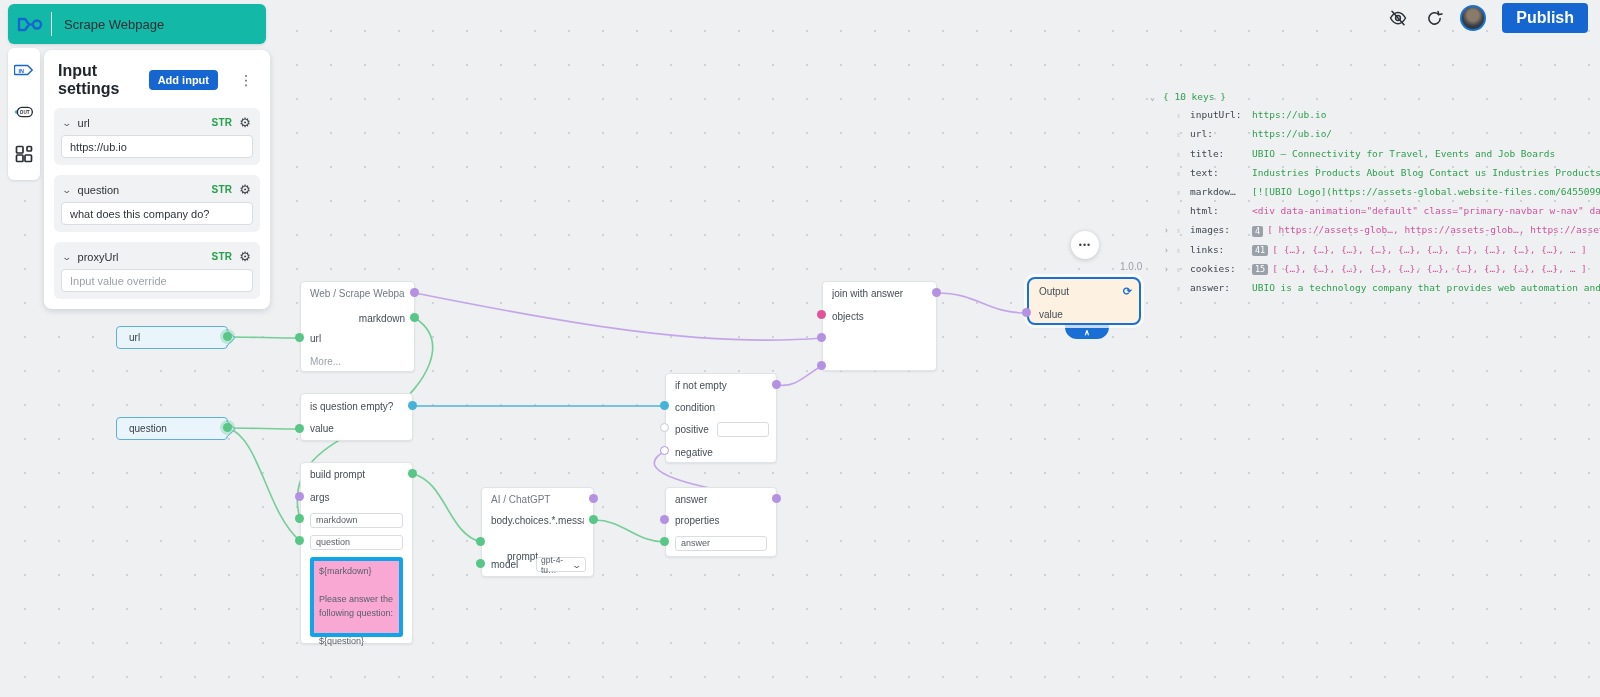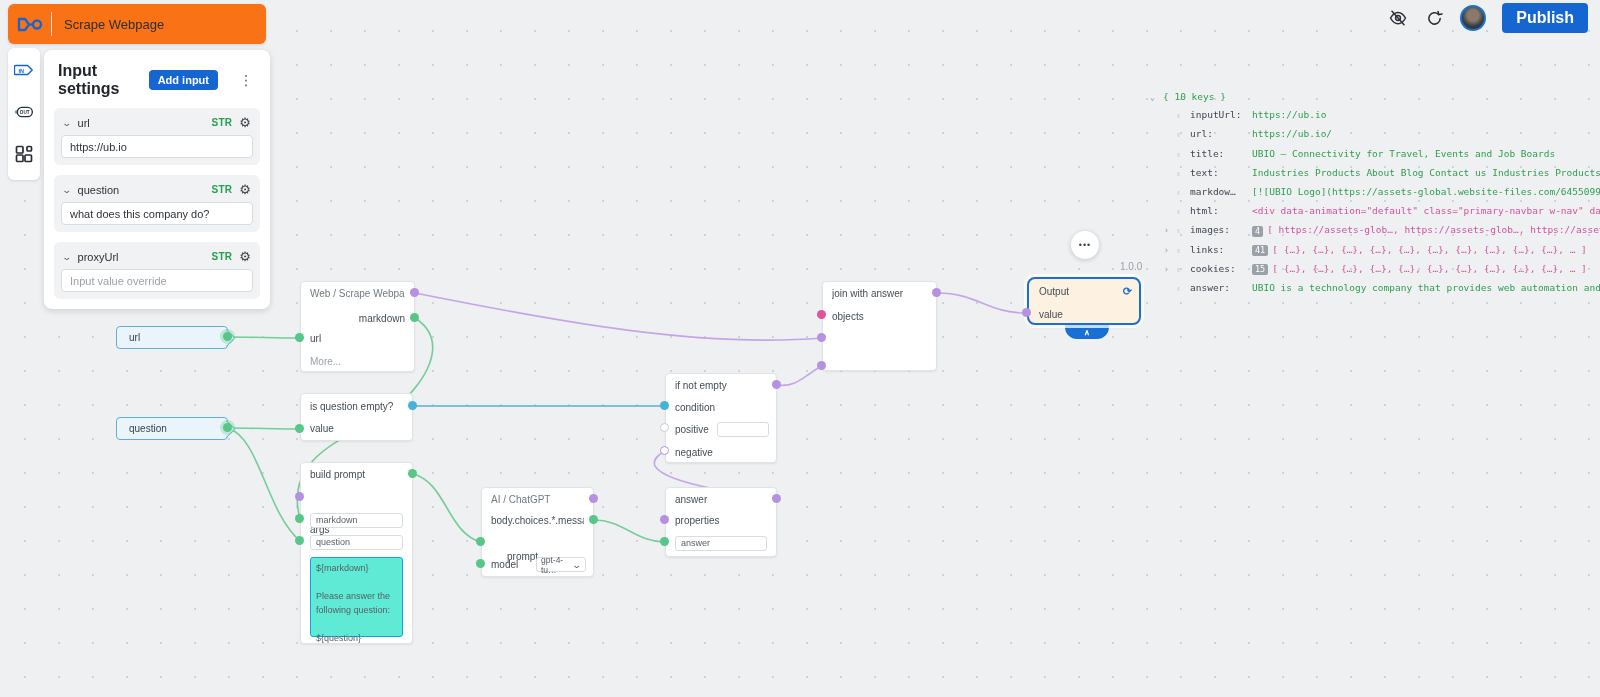--- a/index.html
+++ b/index.html
@@ -12,21 +12,21 @@
   }
   .canvas {
     position:absolute; inset:0;
     background-image:radial-gradient(circle, #cfd3d8 1.1px, transparent 1.4px);
     background-size:34px 34px;
     background-position:8px 14px;
   }
   
   .title-card {
     position:absolute; left:8px; top:4px; width:258px; height:40px;
-    background:#f97316; border-radius:6px; box-shadow:0 1px 3px rgba(20,30,40,.12);
+    background:#14b8a6; border-radius:6px; box-shadow:0 1px 3px rgba(20,30,40,.12);
     display:flex; align-items:center; z-index:20;
   }
   .logo-wrap { width:44px; display:flex; justify-content:center; border-right:1px solid #e3e6e9; height:24px; align-items:center; }
   .title-text { font-size:13px; color:#2a2f35; padding-left:12px; font-weight:500; }
   .topbar-right { position:absolute; right:12px; top:4px; height:28px; display:flex; align-items:center; gap:16px; z-index:20; }
   .icon-btn { width:20px; height:20px; display:flex; align-items:center; justify-content:center; cursor:pointer; }
   .avatar { width:26px; height:26px; border-radius:50%; border:2px solid #1a73d2; background:radial-gradient(circle at 50% 38%, #8a7a6a 0 32%, #3a3f46 60%, #23272c); }
   .publish-btn {
     background:#1566d0; color:#fff; border:none; border-radius:4px;
     font-size:16px; font-weight:600; padding:6px 14px; cursor:pointer;
@@ -67,22 +67,22 @@
   }
   .nrow { position:absolute; left:9px; right:9px; font-size:10px; color:#454d55; white-space:nowrap; overflow:hidden; }
   .nrow.cat { color:#717a84; }
   .nrow.right { text-align:right; }
   .nrow.dim { color:#9aa2ab; }
   .nfield {
     position:absolute; left:9px; right:9px; height:15px; border:1px solid #d9dde1; border-radius:3px;
     font-size:9px; color:#596069; padding:1px 5px; background:#fff; white-space:nowrap; overflow:hidden;
   }
   .ntext {
-    position:absolute; left:9px; right:9px; border:1px solid #0ea5e9; border-radius:3px;
-    font-size:9px; color:#596069; padding:4px 5px; background:#5eead4; white-space:pre-line; line-height:1.55;
+    position:absolute; left:9px; right:9px; border:4px solid #0ea5e9; border-radius:3px;
+    font-size:9px; color:#596069; padding:4px 5px; background:#f9a8d4; white-space:pre-line; line-height:1.55;
   }
   .tagnode {
     position:absolute; width:112px; height:23px; background:#e9f5fb; border:1px solid #5fb0d9; border-radius:4px;
     font-size:10px; color:#39424a; display:flex; align-items:center; padding-left:12px; z-index:10;
   }
   .tagnode::after {
     content:''; position:absolute; right:-6px; top:50%; width:12px; height:12px;
     transform:translateY(-50%) rotate(45deg); background:#e9f5fb;
     border-top:1px solid #5fb0d9; border-right:1px solid #5fb0d9; border-radius:2px;
   }
@@ -165,21 +165,21 @@
     <div class="nrow dim" style="top:74px;">More...</div>
   </div>
 
   <div class="node" style="left:300px; top:393px; width:113px; height:48px;">
     <div class="nrow" style="top:7px;">is question empty?</div>
     <div class="nrow" style="top:29px;">value</div>
   </div>
 
   <div class="node" style="left:300px; top:462px; width:113px; height:182px;">
     <div class="nrow" style="top:6px;">build prompt</div>
-    <div class="nrow" style="top:29px;margin-top:32px;">args</div>
+    <div class="nrow" style="top:29px;">args</div>
     <div class="nfield" style="top:50px;">markdown</div>
     <div class="nfield" style="top:72px;">question</div>
     <div class="ntext" style="top:94px; height:80px;">${markdown}
 
 Please answer the
 following question:
 
 ${question}</div>
   </div>
 

